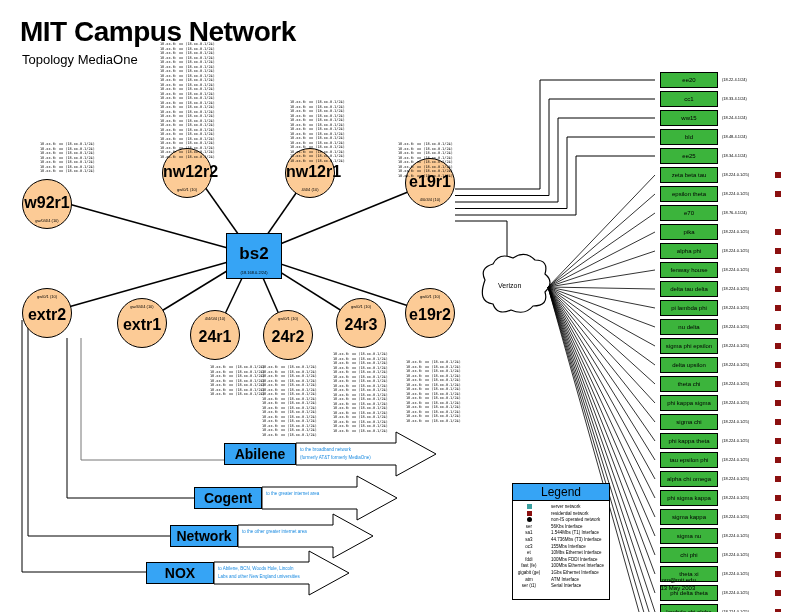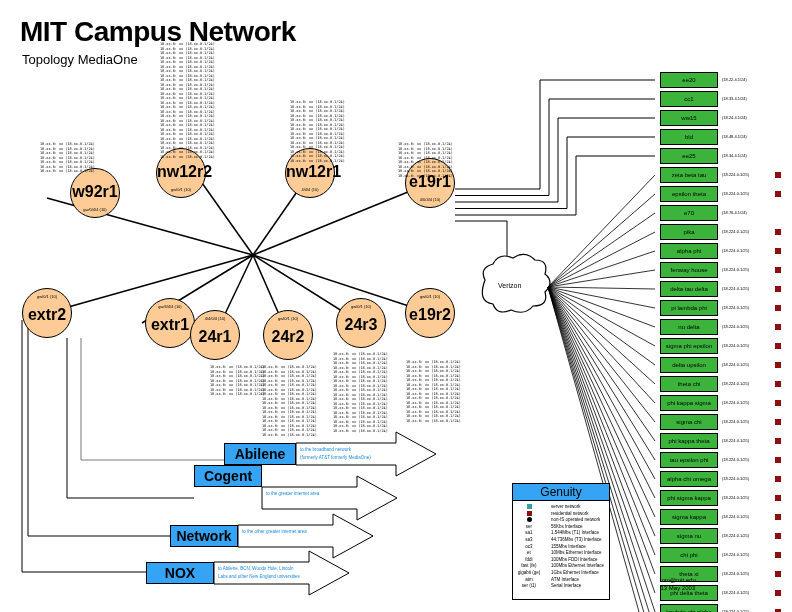--- a/index.html
+++ b/index.html
@@ -83,41 +83,41 @@
       <polygon points="262,487 357,487 357,476 397,498 357,520 357,509 262,509" fill="#fff" stroke="#000" stroke-width="1"></polygon>
       <polygon points="238,525 333,525 333,514 373,536 333,558 333,547 238,547" fill="#fff" stroke="#000" stroke-width="1"></polygon>
       <polygon points="214,562 309,562 309,551 349,573 309,595 309,584 214,584" fill="#fff" stroke="#000" stroke-width="1"></polygon>
       <polyline points="22,320 22,572 146,572" fill="none" stroke="#000" stroke-width="1"></polyline>
       <polyline points="28,328 28,536 170,536" fill="none" stroke="#000" stroke-width="1"></polyline>
       <polyline points="67,338 67,498 194,498" fill="none" stroke="#000" stroke-width="1"></polyline>
       <polyline points="81,338 81,460 224,460" fill="none" stroke="#777" stroke-width="1"></polyline>
     </svg>
 
   <div id="nodes">
-      <div class="node" style="left: 22px; top: 168px; width: 50px; height: 50px; margin-left: 48px;">
+      <div class="node" style="left: 22px; top: 179px; width: 50px; height: 50px;">
         <div class="nm" style="top:14px">w92r1</div>
         <div class="sub" style="top:38px">gw/0/4/4 (10)</div>
       </div>
-      <div class="node" style="left: 156px; top: 148px; width: 50px; height: 50px;">
+      <div class="node" style="left: 162px; top: 148px; width: 50px; height: 50px;">
         <div class="nm" style="top:14px">nw12r2</div>
         <div class="sub" style="top:38px">gw/0/1 (10)</div>
       </div>
       <div class="node" style="left: 285px; top: 148px; width: 50px; height: 50px;">
         <div class="nm" style="top:14px">nw12r1</div>
         <div class="sub" style="top:38px">4/4/4 (10)</div>
       </div>
       <div class="node" style="left: 405px; top: 158px; width: 50px; height: 50px;">
         <div class="nm" style="top:14px">e19r1</div>
         <div class="sub" style="top:38px">4/0/4/4 (10)</div>
       </div>
       <div class="node" style="left: 22px; top: 288px; width: 50px; height: 50px;">
         <div class="nm" style="top:17px">extr2</div>
         <div class="sub" style="top:5px">gw/0/1 (10)</div>
       </div>
-      <div class="node" style="left: 117px; top: 298px; width: 50px; height: 50px; margin-left: 28px;">
+      <div class="node" style="left: 117px; top: 298px; width: 50px; height: 50px;">
         <div class="nm" style="top:17px">extr1</div>
         <div class="sub" style="top:5px">gw/4/4/4 (10)</div>
       </div>
       <div class="node" style="left: 190px; top: 310px; width: 50px; height: 50px;">
         <div class="nm" style="top:17px">24r1</div>
         <div class="sub" style="top:5px">4/4/0/4 (10)</div>
       </div>
       <div class="node" style="left: 263px; top: 310px; width: 50px; height: 50px;">
         <div class="nm" style="top:17px">24r2</div>
         <div class="sub" style="top:5px">gw/0/1 (10)</div>
@@ -125,20 +125,24 @@
       <div class="node" style="left: 336px; top: 298px; width: 50px; height: 50px;">
         <div class="nm" style="top:17px">24r3</div>
         <div class="sub" style="top:5px">gw/0/1 (10)</div>
       </div>
       <div class="node" style="left: 405px; top: 288px; width: 50px; height: 50px;">
         <div class="nm" style="top:17px">e19r2</div>
         <div class="sub" style="top:5px">gw/0/1 (10)</div>
       </div>
     </div>
 
+  <div class="bs2">
+    <div class="nm">bs2</div>
+    <div class="sub">(18.168.0.2/24)</div>
+  </div>
 
   <div class="verizon">Verizon</div>
 
   <div id="houses">
       <div class="house" style="top: 72px;">ee20</div>
       <div class="house-ip" style="top: 77px;">(18.22.4.1/24)</div>
       <div class="house" style="top: 91px;">cc1</div>
       <div class="house-ip" style="top: 96px;">(18.33.4.1/24)</div>
       <div class="house" style="top: 110px;">ww15</div>
       <div class="house-ip" style="top: 115px;">(18.24.4.1/24)</div>
@@ -217,21 +221,21 @@
       <div class="house" style="top: 604px;">lambda chi alpha</div>
       <div class="house-ip" style="top: 609px;">(18.224.0.1/25)</div>
       <div class="house-ico" style="top: 609px; background: rgb(139, 16, 16);"></div>
     </div>
   <div id="isps">
       <div class="isp" style="left: 224px; top: 443px; width: 72px;">Abilene</div>
       <div class="isp-desc" style="left: 300px; top: 446px;">
         <div>to the broadband network</div>
         <div>(formerly AT&amp;T formerly MediaOne)</div>
       </div>
-      <div class="isp" style="left: 194px; top: 465px; width: 68px;">Cogent</div>
+      <div class="isp" style="left: 194px; top: 487px; width: 68px;">Cogent</div>
       <div class="isp-desc" style="left: 266px; top: 490px;">
         <div>to the greater internet area</div>
       </div>
       <div class="isp" style="left: 170px; top: 525px; width: 68px;">Network</div>
       <div class="isp-desc" style="left: 242px; top: 528px;">
         <div>to the other greater internet area</div>
       </div>
       <div class="isp" style="left: 146px; top: 562px; width: 68px;">NOX</div>
       <div class="isp-desc" style="left: 218px; top: 565px;">
         <div>to Abilene, BCN, Woods Hole, Lincoln</div>
@@ -345,21 +349,21 @@
 18.xx.0: xx (18.xx.0.1/24)
 18.xx.0: xx (18.xx.0.1/24)
 18.xx.0: xx (18.xx.0.1/24)
 18.xx.0: xx (18.xx.0.1/24)
 18.xx.0: xx (18.xx.0.1/24)
 18.xx.0: xx (18.xx.0.1/24)
 18.xx.0: xx (18.xx.0.1/24)</div>
     </div>
 
   <div class="legend">
-    <div class="legend-head">Genuity</div>
+    <div class="legend-head">Legend</div>
     <div id="legend-rows" style="padding-top:3px;">
         <div class="legend-row">
           <span class="k"><span style="display:inline-block;width:5px;height:5px;background:#3aa0a0"></span></span>
           <span class="v">server network</span>
         </div>
         <div class="legend-row">
           <span class="k"><span style="display:inline-block;width:5px;height:5px;background:#8b1010"></span></span>
           <span class="v">residential network</span>
         </div>
         <div class="legend-row">

